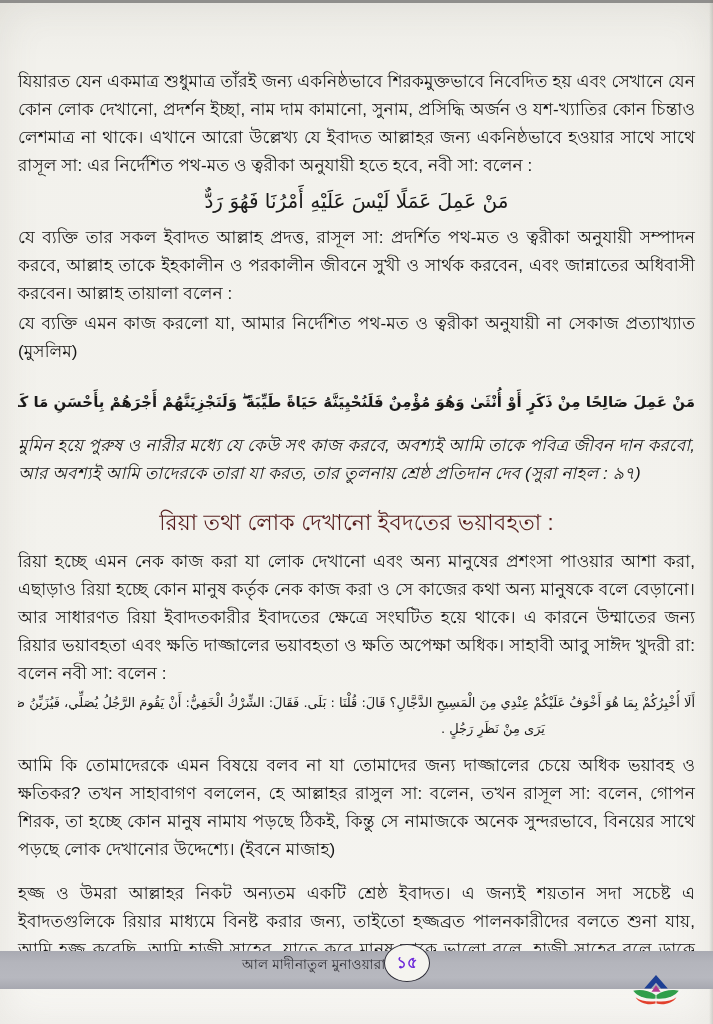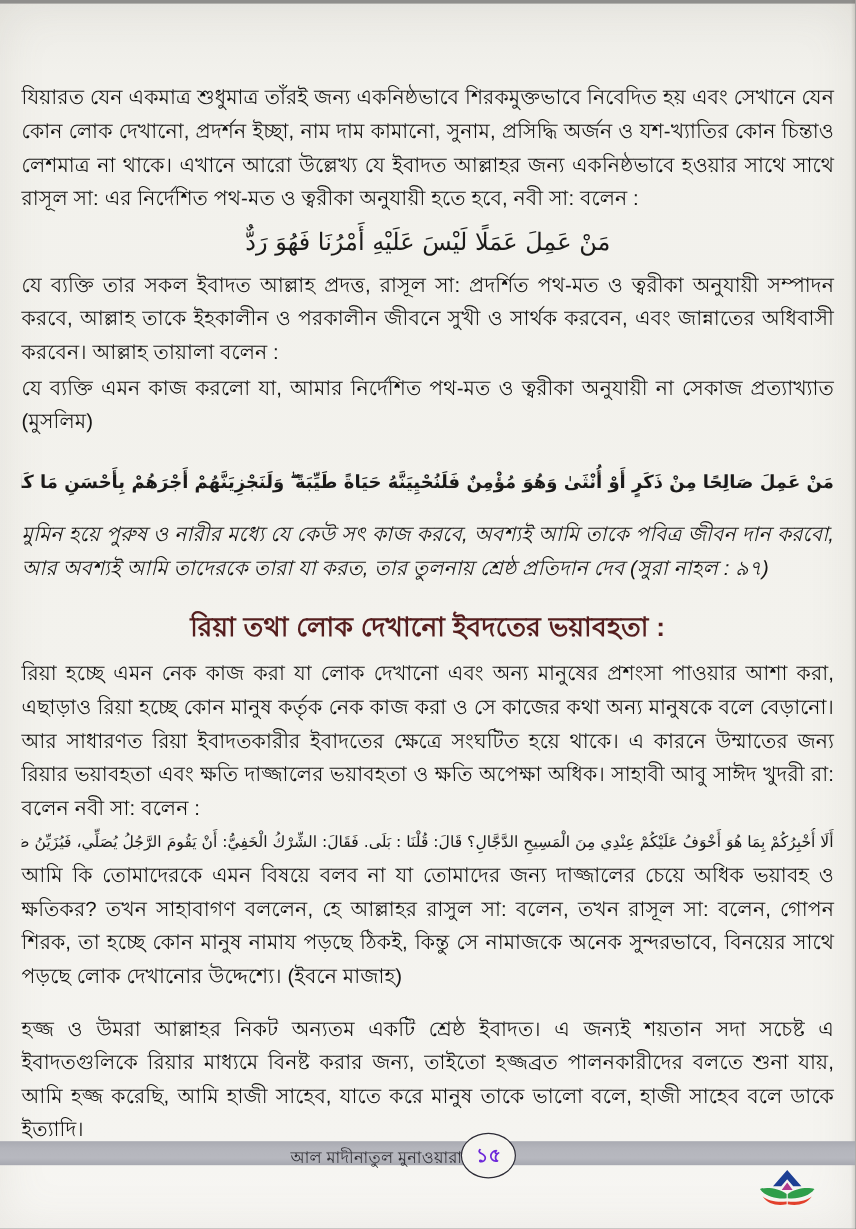--- a/index.html
+++ b/index.html
@@ -61,25 +61,25 @@
     text-align:right;
     padding-right:150px;
     white-space:nowrap;
     margin-bottom:10px;
   }
   h2.heading{
     margin:6px 0 8px 0;
     font-size:22px;line-height:34px;
     text-align:center;
     color:#551e1e;
-    font-weight:700;
+    font-weight:400;
     letter-spacing:.2px;
   }
   .footer-bar{
-    position:absolute;left:0;top:951px;width:713px;height:20px;
+    position:absolute;left:0;top:951px;width:713px;height:38px;
     background:linear-gradient(180deg,#a9aab2 0%,#b4b5bc 30%,#b7b8bf 70%,#a7a8b0 100%);
   }
   .footer-title{
     position:absolute;left:242px;top:3px;
     font-size:13.5px;color:#2e2d33;font-weight:500;
     letter-spacing:.2px;
   }
   .page-badge{
     position:absolute;left:384px;top:-7px;
     width:46px;height:38px;
@@ -113,20 +113,21 @@
 
     <div class="ar ar-verse">مَنْ عَمِلَ صَالِحًا مِنْ ذَكَرٍ أَوْ أُنْثَىٰ وَهُوَ مُؤْمِنٌ فَلَنُحْيِيَنَّهُ حَيَاةً طَيِّبَةً ۖ وَلَنَجْزِيَنَّهُمْ أَجْرَهُمْ بِأَحْسَنِ مَا كَانُوا يَعْمَلُونَ</div>
 
     <p class="bn after-verse">মুমিন হয়ে পুরুষ ও নারীর মধ্যে যে কেউ সৎ কাজ করবে, অবশ্যই আমি তাকে পবিত্র জীবন দান করবো, আর অবশ্যই আমি তাদেরকে তারা যা করত, তার তুলনায় শ্রেষ্ঠ প্রতিদান দেব (সুরা নাহল : ৯৭)</p>
 
     <h2 class="heading">রিয়া তথা লোক দেখানো ইবদতের ভয়াবহতা :</h2>
 
     <p class="bn tight">রিয়া হচ্ছে এমন নেক কাজ করা যা লোক দেখানো এবং অন্য মানুষের প্রশংসা পাওয়ার আশা করা, এছাড়াও রিয়া হচ্ছে কোন মানুষ কর্তৃক নেক কাজ করা ও সে কাজের কথা অন্য মানুষকে বলে বেড়ানো। আর সাধারণত রিয়া ইবাদতকারীর ইবাদতের ক্ষেত্রে সংঘটিত হয়ে থাকে। এ কারনে উম্মাতের জন্য রিয়ার ভয়াবহতা এবং ক্ষতি দাজ্জালের ভয়াবহতা ও ক্ষতি অপেক্ষা অধিক। সাহাবী আবু সাঈদ খুদরী রা: বলেন নবী সা: বলেন :</p>
 
     <div class="ar ar-small">أَلَا أُخْبِرُكُمْ بِمَا هُوَ أَخْوَفُ عَلَيْكُمْ عِنْدِي مِنَ الْمَسِيحِ الدَّجَّالِ؟ قَالَ: قُلْنَا : بَلَى. فَقَالَ: الشِّرْكُ الْخَفِيُّ: أَنْ يَقُومَ الرَّجُلُ يُصَلِّي، فَيُزَيِّنُ صَلَاتَهُ لِمَا</div>
+    <div class="ar ar-small ar-small-line2">يَرَى مِنْ نَظَرِ رَجُلٍ .</div>
 
     <p class="bn">আমি কি তোমাদেরকে এমন বিষয়ে বলব না যা তোমাদের জন্য দাজ্জালের চেয়ে অধিক ভয়াবহ ও ক্ষতিকর? তখন সাহাবাগণ বললেন, হে আল্লাহর রাসুল সা: বলেন, তখন রাসূল সা: বলেন, গোপন শিরক, তা হচ্ছে কোন মানুষ নামায পড়ছে ঠিকই, কিন্তু সে নামাজকে অনেক সুন্দরভাবে, বিনয়ের সাথে পড়ছে লোক দেখানোর উদ্দেশ্যে। (ইবনে মাজাহ)</p>
 
     <p class="bn">হজ্জ ও উমরা আল্লাহর নিকট অন্যতম একটি শ্রেষ্ঠ ইবাদত। এ জন্যই শয়তান সদা সচেষ্ট এ ইবাদতগুলিকে রিয়ার মাধ্যমে বিনষ্ট করার জন্য, তাইতো হজ্জব্রত পালনকারীদের বলতে শুনা যায়, আমি হজ্জ করেছি, আমি হাজী সাহেব, যাতে করে মানুষ তাকে ভালো বলে, হাজী সাহেব বলে ডাকে ইত্যাদি।</p>
   </div>
 
   <div class="footer-bar">
     <span class="footer-title">আল মাদীনাতুল মুনাওয়ারা</span>
     <span class="page-badge">১৫</span>
   </div>

